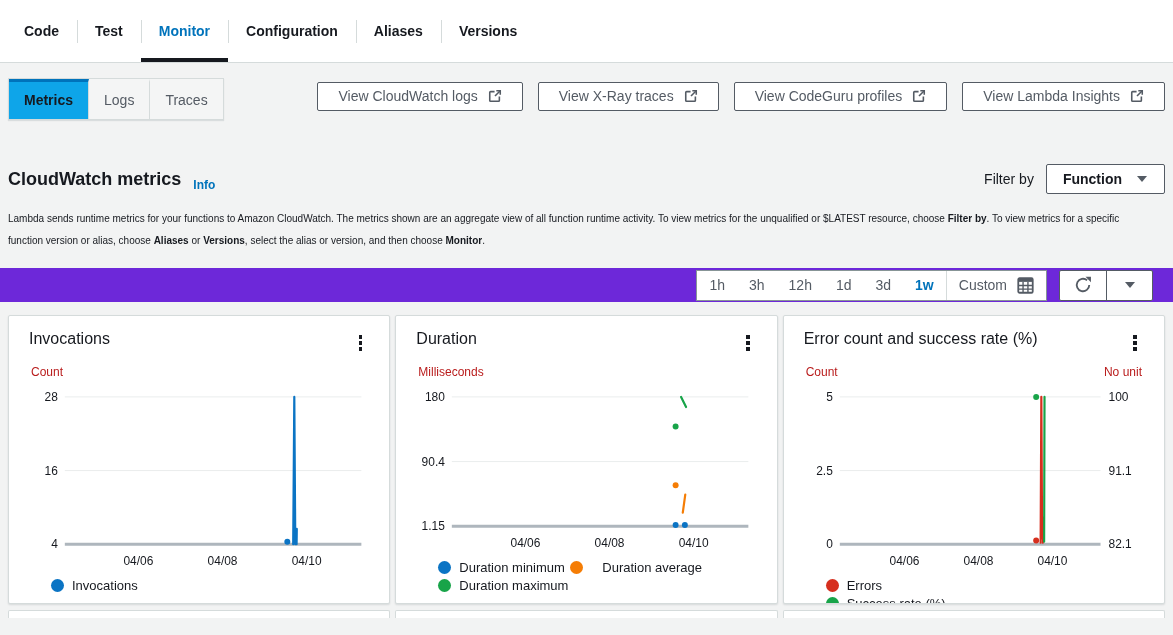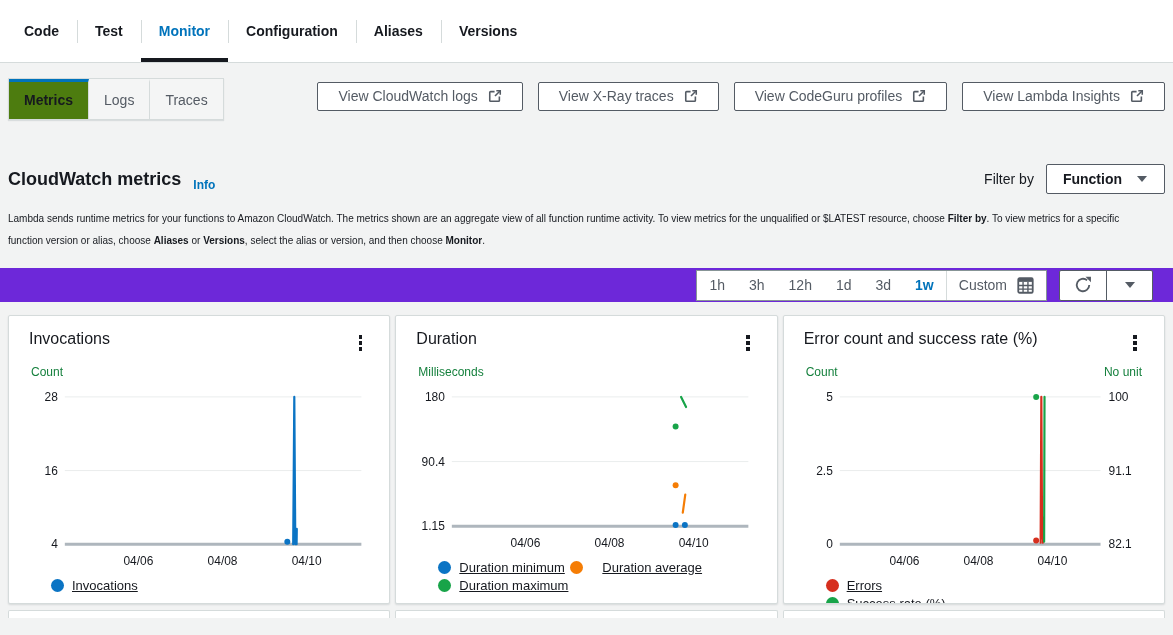--- a/index.html
+++ b/index.html
@@ -16,21 +16,21 @@
   .tab + .tab::before { content:""; position:absolute; left:0; top:20px; height:23px; width:1px; background:#d5dbdb; }
   .tab.active .tab-label { color:#0073bb; }
   .tab.active::after { content:""; position:absolute; left:0; right:0; bottom:0; height:4px; background:#16191f; }
   
   .content { padding:0 8px; }
   .toolbar-row { display:flex; justify-content:space-between; align-items:flex-start; margin-top:15px; }
   .segmented { display:flex; border:1px solid #d5dbdb; background:#fff; box-shadow:0 1px 1px rgba(0,28,36,.1); }
   .seg-tab { border:none; border-top:3px solid transparent; border-right:1px solid #d5dbdb; background:#f4f5f5;
              padding:10px 15px 11px; font-size:14px; color:#545b64; cursor:pointer; font-family:inherit; }
   .seg-tab:last-child { border-right:none; }
-  .seg-tab.active { background:#4d7c0f; border-top-color:#0073bb; font-weight:700; color:#16191f; }
+  .seg-tab.active { background:#0ea5e9; border-top-color:#0073bb; font-weight:700; color:#16191f; }
   .action-buttons { display:flex; gap:15px; margin-top:4px; }
   .aws-btn { display:flex; align-items:center; gap:10px; background:#fff; border:1px solid #545b64; border-radius:2px;
              padding:5px 20px 6px; font-size:14px; font-weight:400; color:#545b64; cursor:pointer; font-family:inherit; }
   .aws-btn svg { flex:none; }
   
   .section-header { display:flex; align-items:center; margin-top:44px; }
   .page-title { font-size:18px; font-weight:700; margin:0; }
   .info-link { color:#0073bb; font-size:12px; font-weight:700; margin-left:12px; cursor:pointer; align-self:flex-end; padding-bottom:2px; text-decoration:none; }
   .filter-area { margin-left:auto; display:flex; align-items:center; gap:12px; font-size:14px; }
   .filter-btn { display:flex; align-items:center; gap:14px; background:#fff; border:1px solid #545b64; border-radius:2px;
@@ -54,25 +54,25 @@
                              cursor:pointer; color:#545b64; }
   .caret-btn { border-left:1px solid #545b64; }
   
   .cards { display:flex; gap:5px; margin-top:13px; }
   .chart-card { flex:1; background:#fff; border:1px solid #d5dbdb; border-radius:2px; box-shadow:0 1px 2px rgba(0,28,36,.12);
                 padding:14px 20px; height:289px; overflow:hidden; }
   .chart-head { display:flex; justify-content:space-between; align-items:flex-start; }
   .chart-title { margin:0; font-size:16px; font-weight:400; color:#16191f; }
   .kebab { display:flex; flex-direction:column; gap:2.5px; background:none; border:none; padding:5px 7px; cursor:pointer; }
   .kebab span { width:3.5px; height:3.5px; background:#16191f; }
-  .unit-row { display:flex; justify-content:space-between; margin-top:9px; padding:0 2px; font-size:12px; color:#15803d; }
+  .unit-row { display:flex; justify-content:space-between; margin-top:9px; padding:0 2px; font-size:12px; color:#b91c1c; }
   svg.chart { display:block; width:100%; margin-top:0; }
   .tick-label { font-size:12px; fill:#16191f; font-family:"Liberation Sans",sans-serif; }
   .legend { display:flex; flex-wrap:wrap; margin:2px 0 0 22px; row-gap:3px; }
-  .legend-item { display:flex; align-items:center; gap:8px; font-size:13px; color:#16191f;text-decoration:underline; }
+  .legend-item { display:flex; align-items:center; gap:8px; font-size:13px; color:#16191f; }
   .swatch { width:13px; height:13px; border-radius:50%; flex:none; }
   .stub-row { display:flex; gap:5px; margin-top:6px; }
   .stub { flex:1; height:8px; background:#fff; border:1px solid #d5dbdb; border-bottom:none; border-radius:2px 2px 0 0; }
 </style>
 </head>
 <body>
 
 <div class="page">
 
   <header class="app-tabs">

